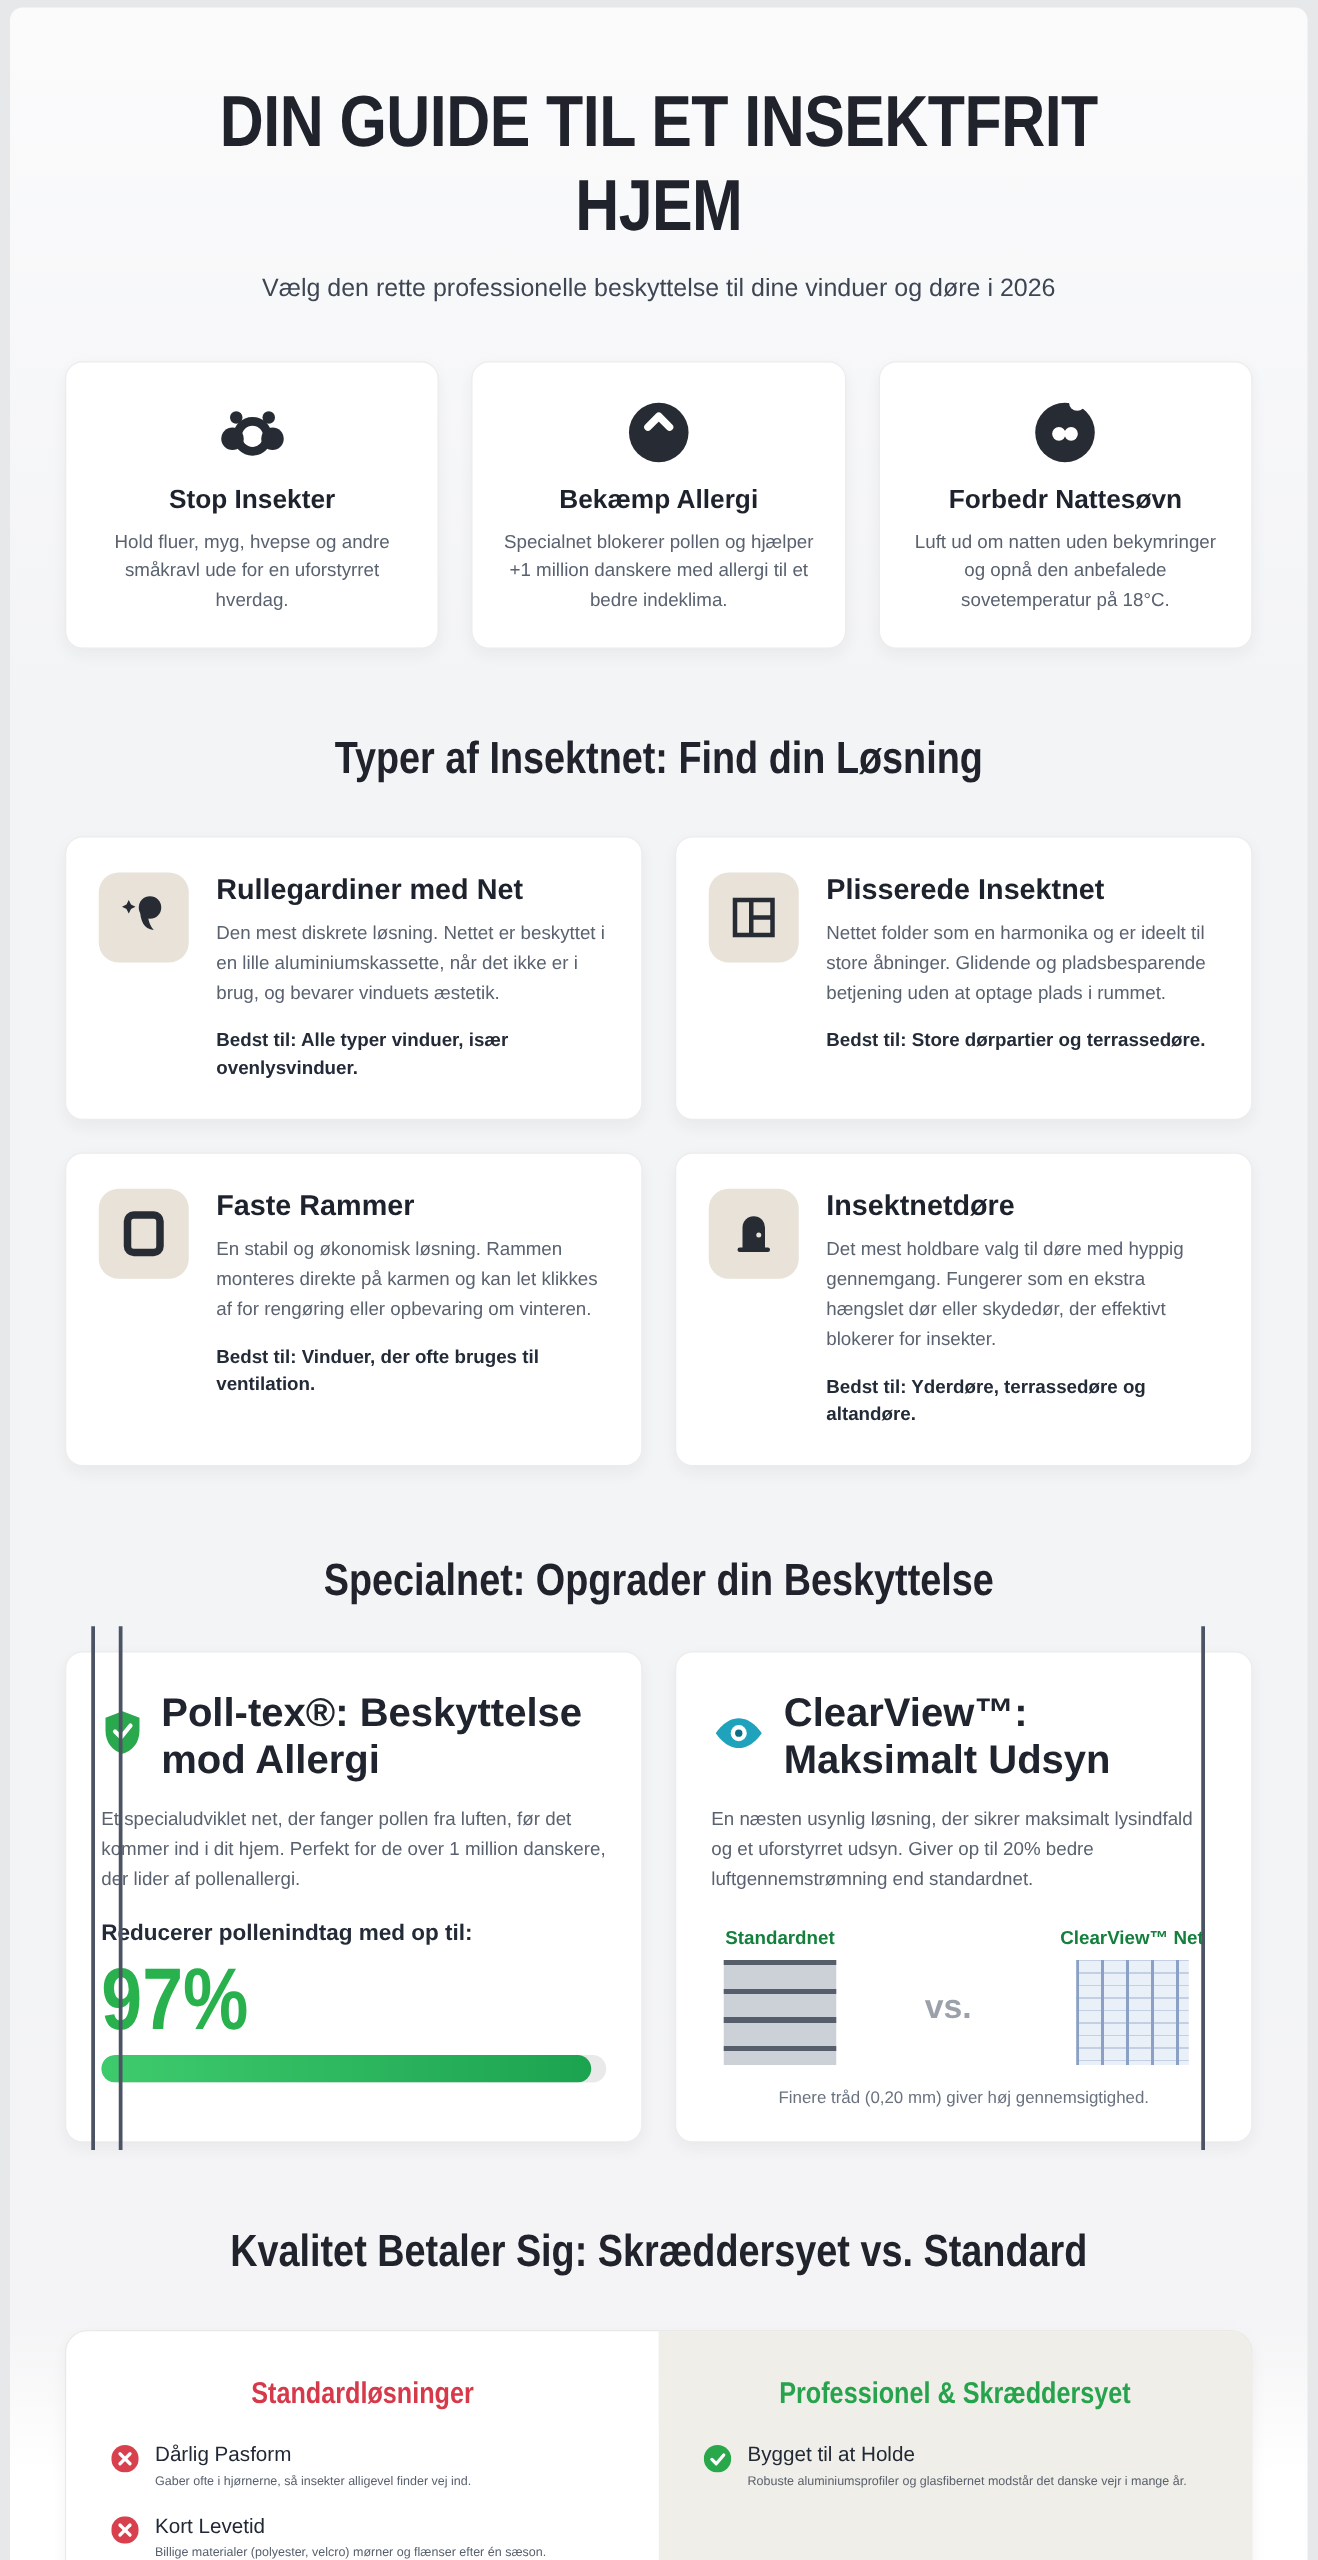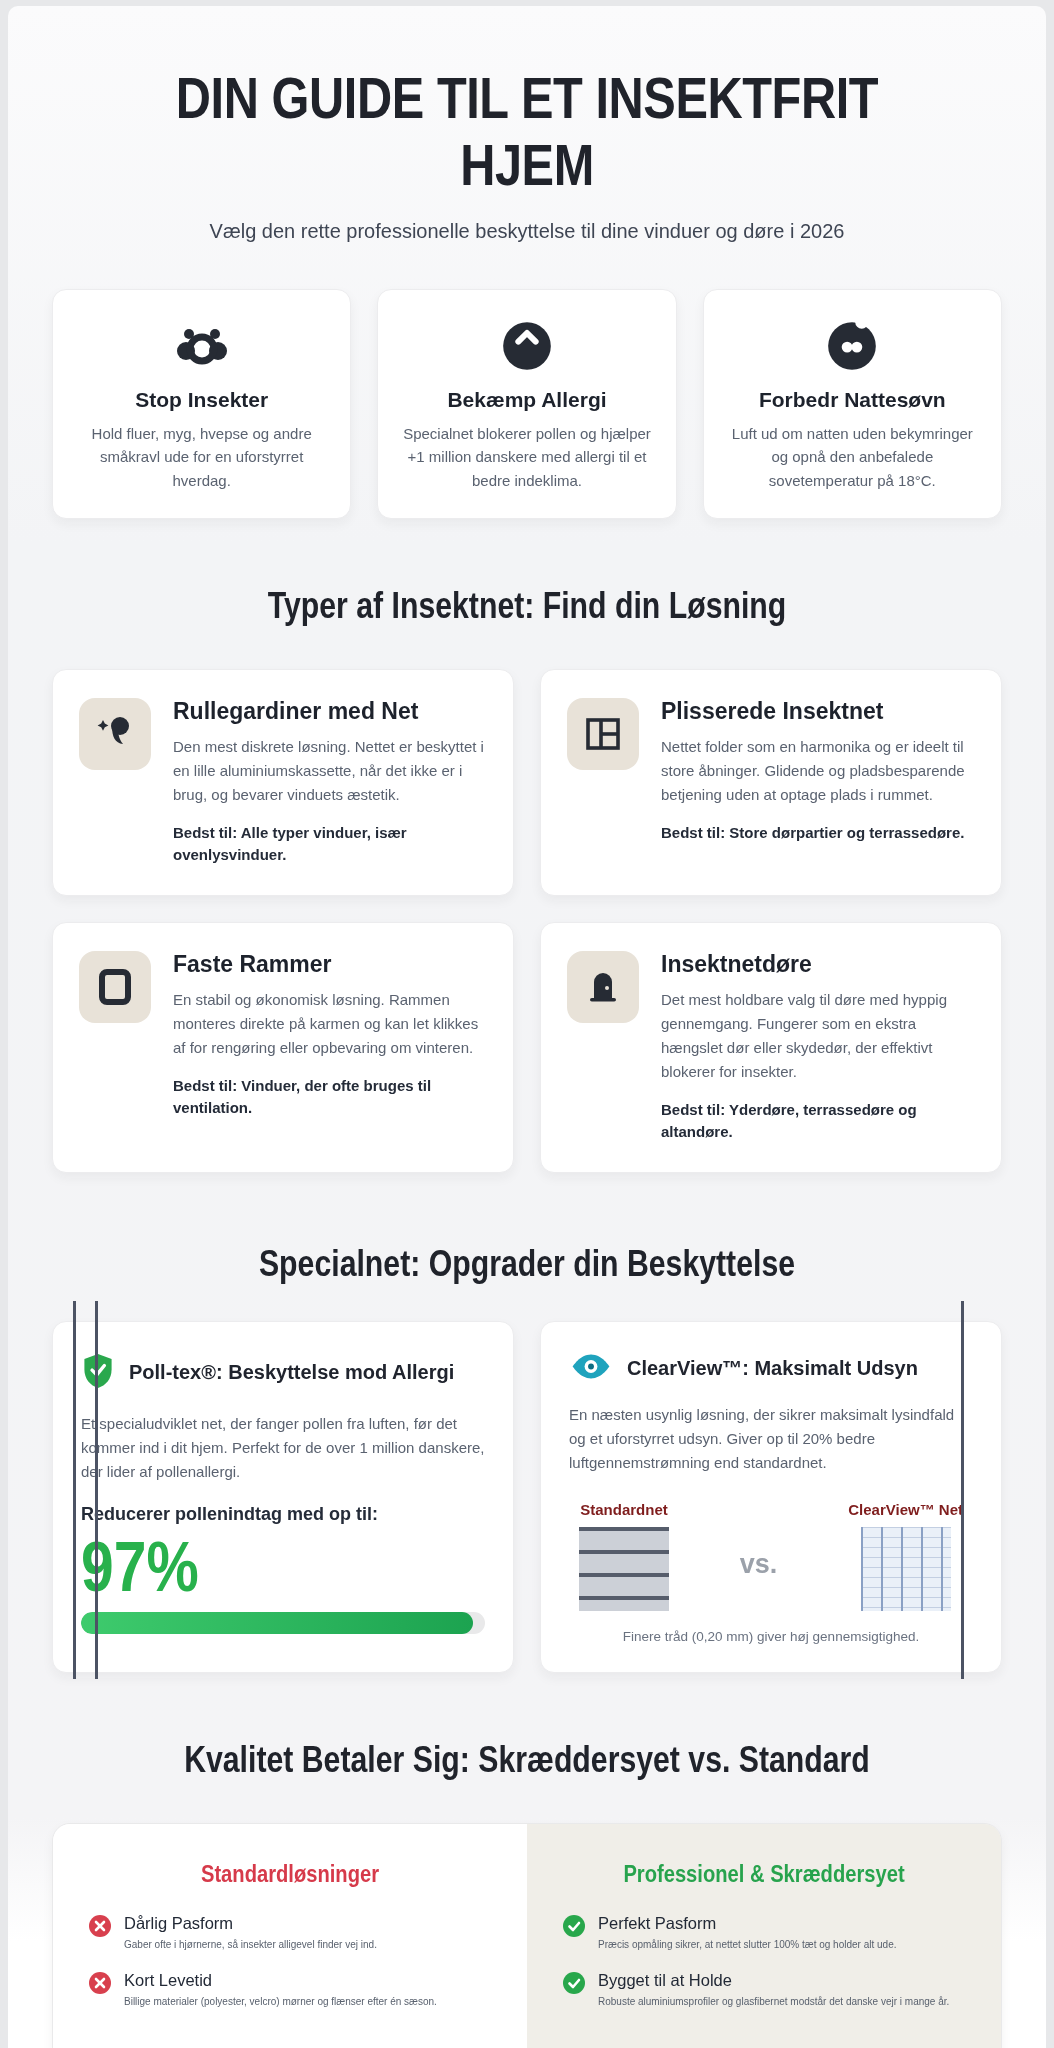--- a/index.html
+++ b/index.html
@@ -32,29 +32,29 @@
   .tbest{font-size:15px;line-height:1.5;font-weight:700;color:#242b38;margin-top:15px;}
 
   
   .special{position:relative;margin-top:4px;}
   .vline{position:absolute;width:3px;background:#4c5364;top:58px;bottom:-6px;z-index:3;}
   .vl1{left:21px;} .vl2{left:43px;} .vl3{right:38px;}
   .scards{display:flex;gap:26px;margin-top:36px;position:relative;z-index:1;}
   .scard{flex:1;background:#fff;border:1px solid #ececee;border-radius:14px;box-shadow:0 5px 12px rgba(30,35,45,.05);
          padding:30px 28px 28px;min-height:272px;box-sizing:border-box;}
   .shead{display:flex;align-items:center;gap:14px;margin-bottom:18px;}
-  .stitle{font-size:20px;font-weight:700;color:#20242e;}
+  .stitle{font-size:32px;font-weight:700;color:#20242e;}
   .stext{font-size:15px;line-height:1.6;color:#5a6270;}
   .slabel{font-size:18px;font-weight:700;color:#242b38;margin-top:20px;}
   .bigval{font-size:70px;font-weight:700;color:#28b14c;line-height:1.05;transform-origin:left center;margin-top:6px;}
   .bar{position:relative;height:22px;border-radius:12px;background:#e9e9ea;margin-top:8px;overflow:hidden;}
   .barfill{position:absolute;left:0;top:0;bottom:0;border-radius:12px;background:linear-gradient(90deg,#3ecb6d,#1ca350);}
   .compare{display:flex;align-items:center;justify-content:space-between;margin-top:26px;padding:0 10px;}
   .fig{text-align:center;}
-  .figlabel{font-size:15px;font-weight:700;color:#7f1d1d;margin-bottom:9px;}
+  .figlabel{font-size:15px;font-weight:700;color:#15803d;margin-bottom:9px;}
   .netbox{width:90px;height:84px;margin:0 auto;}
   .net-standard{background-color:#ccd0d7;background-image:repeating-linear-gradient(180deg,#565d6b 0 4px,transparent 4px 23px);}
   .net-clear{background-color:#eaf0f8;background-image:repeating-linear-gradient(90deg,#8aa0c4 0 2px,transparent 2px 20px),repeating-linear-gradient(180deg,#c3cfe2 0 1px,transparent 1px 10px);}
   .vs{font-size:27px;font-weight:700;color:#9ba1aa;margin-top:18px;}
   .caption{margin-top:18px;text-align:center;font-size:13.5px;color:#6a7280;}
 
   
   .quality-panel{display:flex;margin-top:42px;border-radius:18px;overflow:hidden;border:1px solid #e9e9ea;box-shadow:0 5px 12px rgba(30,35,45,.05);}
   .qcol{flex:1;padding:30px 36px 36px;box-sizing:border-box;}
   .qleft{background:#ffffff;}
@@ -268,41 +268,29 @@
             <div class="qtitle">Kort Levetid</div>
             <div class="qtext">Billige materialer (polyester, velcro) mørner og flænser efter én sæson.</div>
           </span>
         </div>
 
       </div>
 
       <div class="qcol qright">
         <div class="qhead green cond">Professionel &amp; Skræddersyet</div>
 
+
         <div class="qitem">
           <span class="qicon">
             <svg width="22" height="22" viewBox="0 0 22 22" aria-hidden="true">
                 <circle cx="11" cy="11" r="11" fill="#28a74b"></circle>
                 <polyline points="6.5,11.5 10,15 16,8" fill="none" stroke="#fff" stroke-width="2.6" stroke-linecap="round" stroke-linejoin="round"></polyline>
               </svg>
           </span>
           <span>
-            <div class="qtitle">Perfekt Pasform</div>
-            <div class="qtext">Præcis opmåling sikrer, at nettet slutter 100% tæt og holder alt ude.</div>
-          </span>
-        </div>
-
-        <div class="qitem">
-          <span class="qicon">
-            <svg width="22" height="22" viewBox="0 0 22 22" aria-hidden="true">
-                <circle cx="11" cy="11" r="11" fill="#28a74b"></circle>
-                <polyline points="6.5,11.5 10,15 16,8" fill="none" stroke="#fff" stroke-width="2.6" stroke-linecap="round" stroke-linejoin="round"></polyline>
-              </svg>
-          </span>
-          <span>
             <div class="qtitle">Bygget til at Holde</div>
             <div class="qtext">Robuste aluminiumsprofiler og glasfibernet modstår det danske vejr i mange år.</div>
           </span>
         </div>
 
       </div>
     </div>
 
   </div>
 </div>

